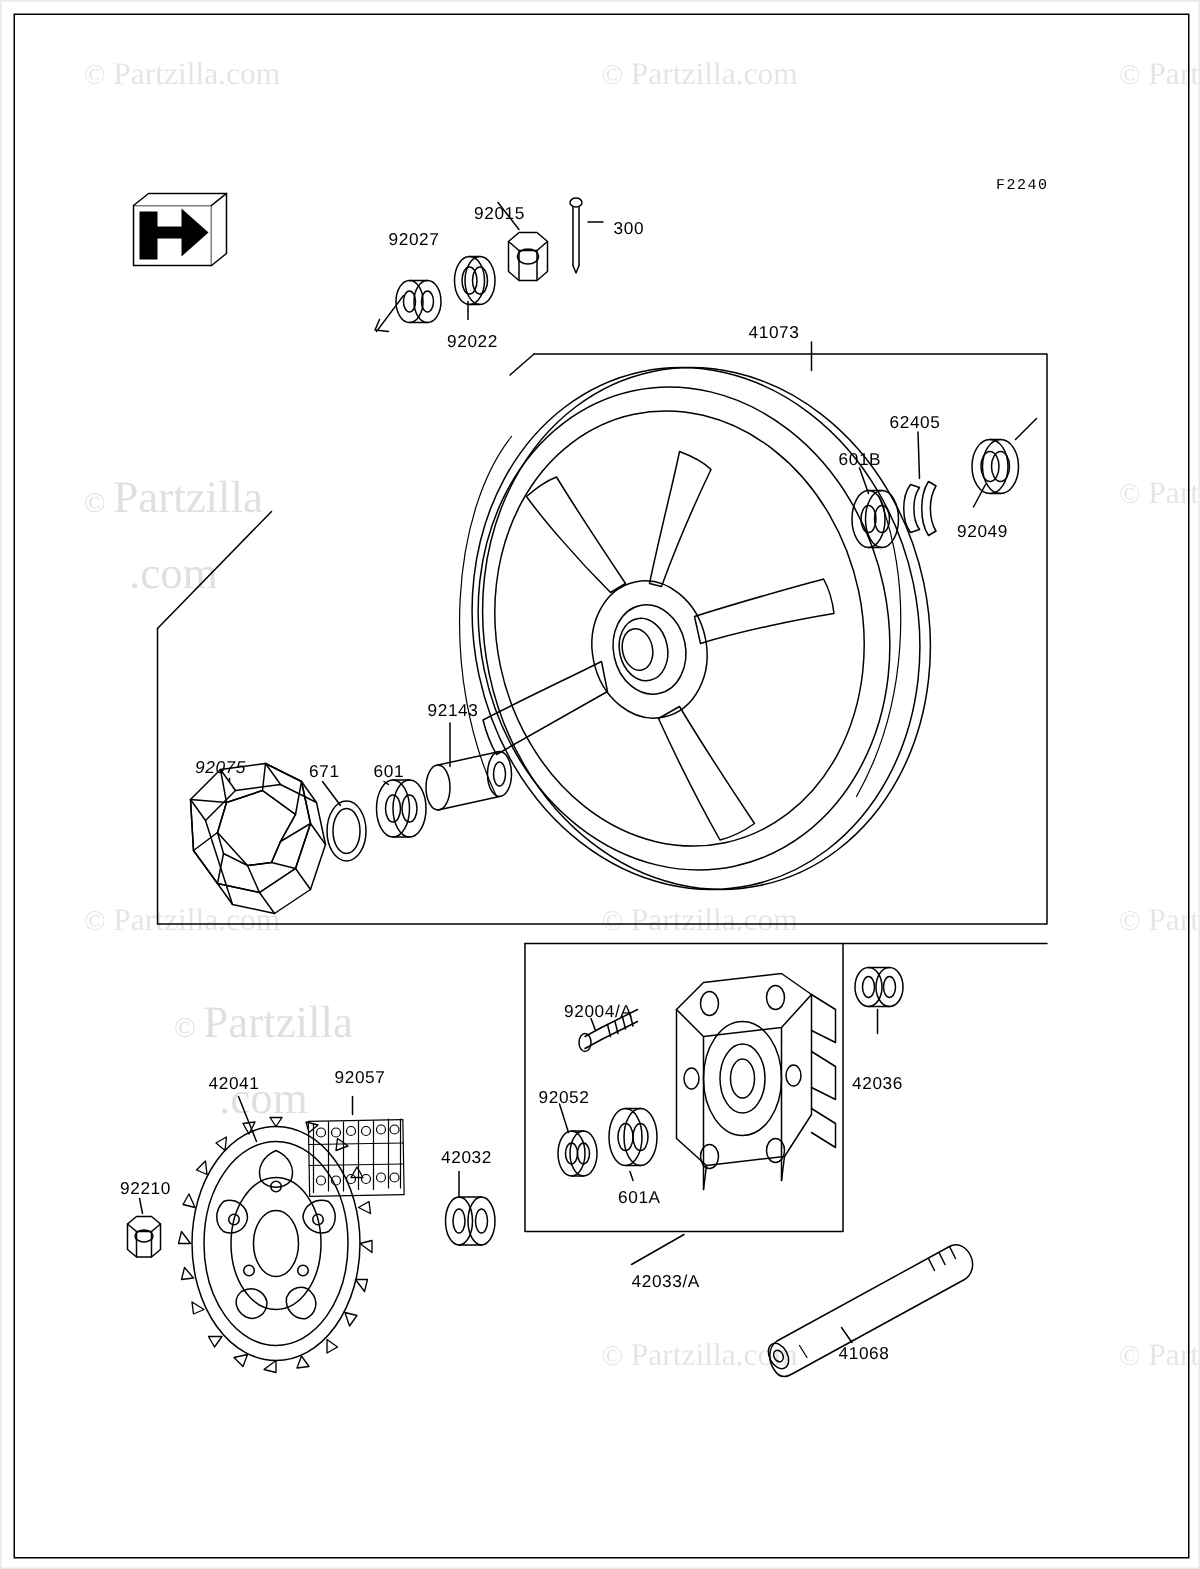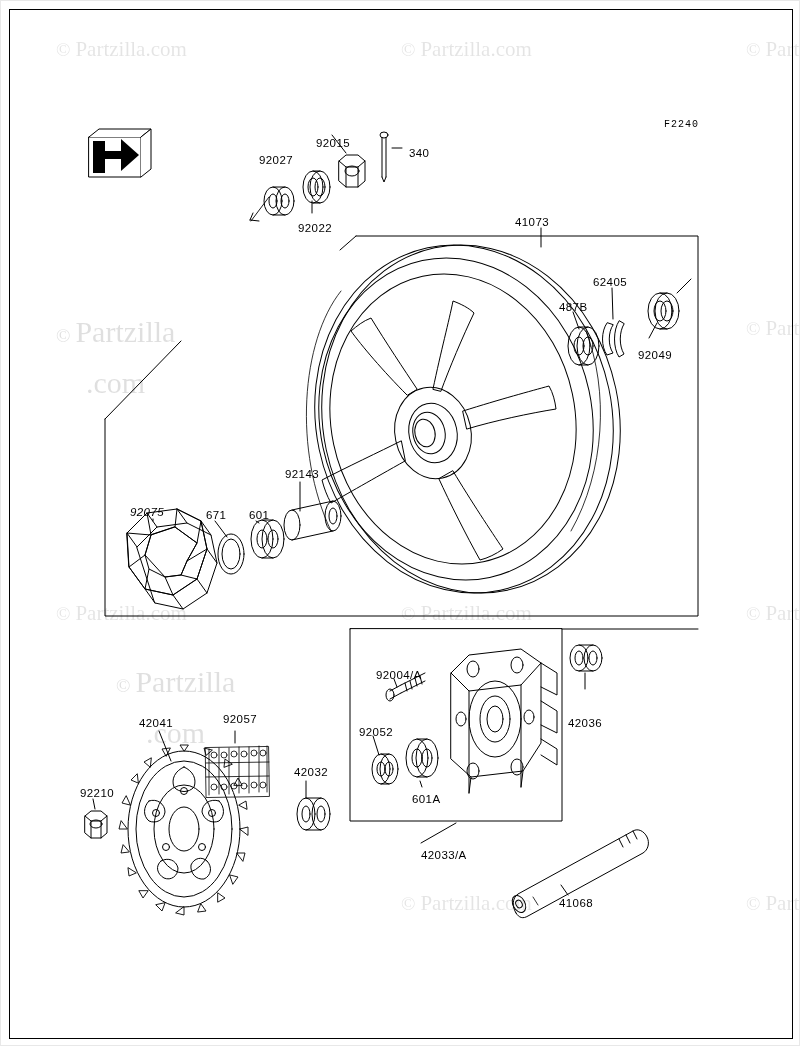--- a/index.html
+++ b/index.html
@@ -372,26 +372,26 @@
   <div class="wm" style="left:55px; top:600px;"><span class="c">©</span>Partzilla.com</div>
   <div class="wm" style="left:400px; top:600px;"><span class="c">©</span>Partzilla.com</div>
   <div class="wm" style="left:745px; top:600px;"><span class="c">©</span>Partzilla.com</div>
   <div class="wm wm-big" style="left:115px; top:655px; line-height:1.7;"><span class="c">©</span>Partzilla<br>&nbsp;&nbsp;&nbsp;&nbsp;.com</div>
   <div class="wm" style="left:400px; top:890px;"><span class="c">©</span>Partzilla.com</div>
   <div class="wm" style="left:745px; top:890px;"><span class="c">©</span>Partzilla.com</div>
 
   <div class="code" style="left:663px; top:118px;">F2240</div>
 
   <div class="lbl" style="left:315px; top:136px;">92015</div>
-  <div class="lbl" style="left:408px; top:146px;">340</div>
+  <div class="lbl" style="left:408px; top:146px;">300</div>
   <div class="lbl" style="left:258px; top:153px;">92027</div>
   <div class="lbl" style="left:297px; top:221px;">92022</div>
-  <div class="lbl" style="left:514px; top:215px;text-align:right;">41073</div>
+  <div class="lbl" style="left:498px; top:215px;text-align:right;">41073</div>
   <div class="lbl" style="left:592px; top:275px;">62405</div>
-  <div class="lbl" style="left:558px; top:300px;">487B</div>
+  <div class="lbl" style="left:558px; top:300px;">601B</div>
   <div class="lbl" style="left:637px; top:348px;">92049</div>
   <div class="lbl" style="left:284px; top:467px;">92143</div>
   <div class="lbl" style="left:248px; top:508px;">601</div>
   <div class="lbl" style="left:205px; top:508px;">671</div>
   <div class="lbl" style="left:129px; top:505px;font-style:italic;">92075</div>
   <div class="lbl" style="left:375px; top:668px;">92004/A</div>
   <div class="lbl" style="left:567px; top:716px;">42036</div>
   <div class="lbl" style="left:358px; top:725px;">92052</div>
   <div class="lbl" style="left:411px; top:792px;">601A</div>
   <div class="lbl" style="left:138px; top:716px;">42041</div>

